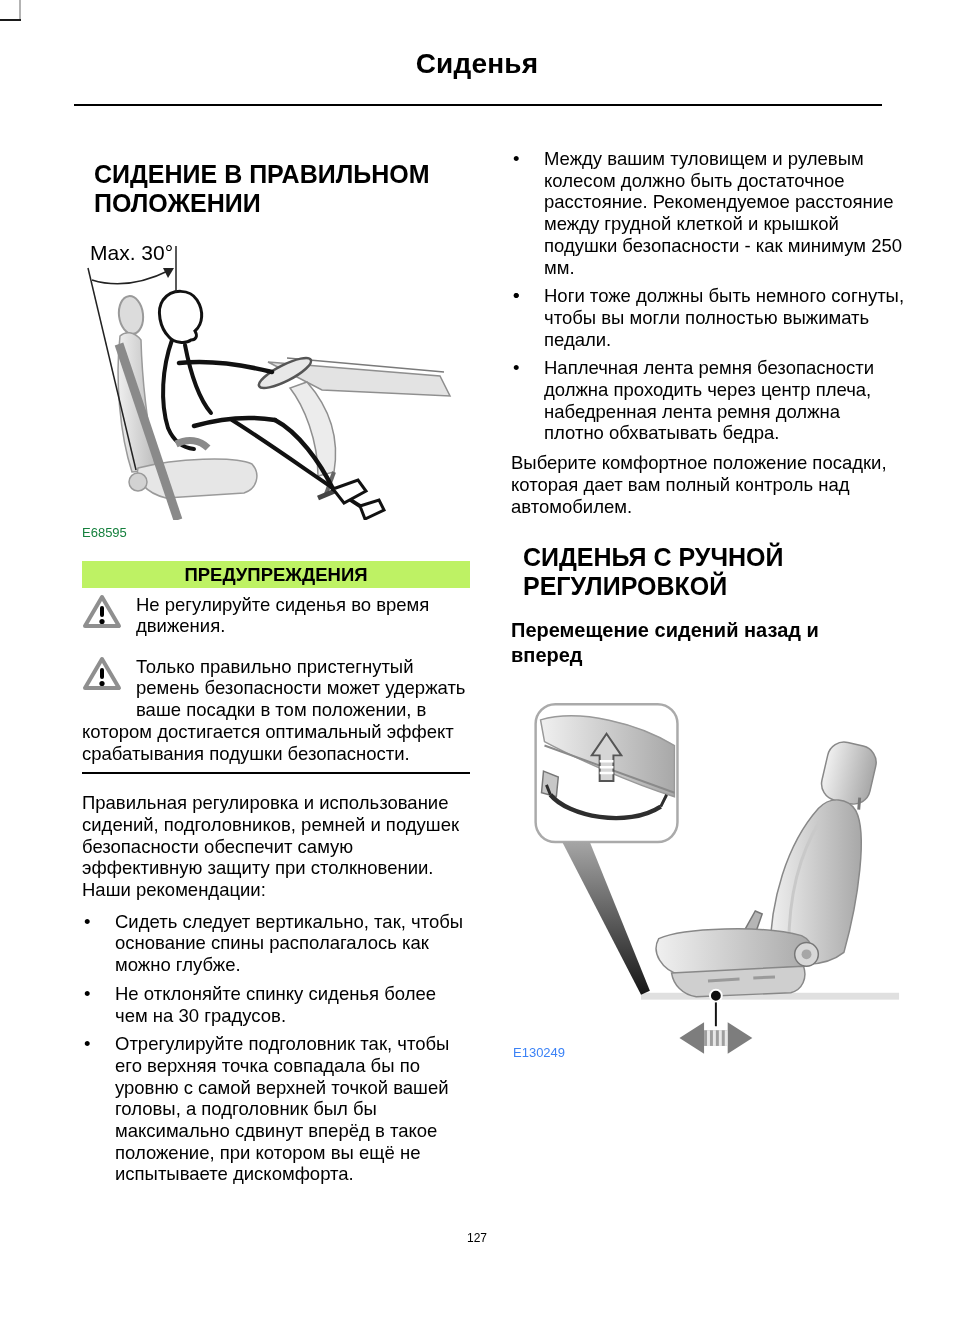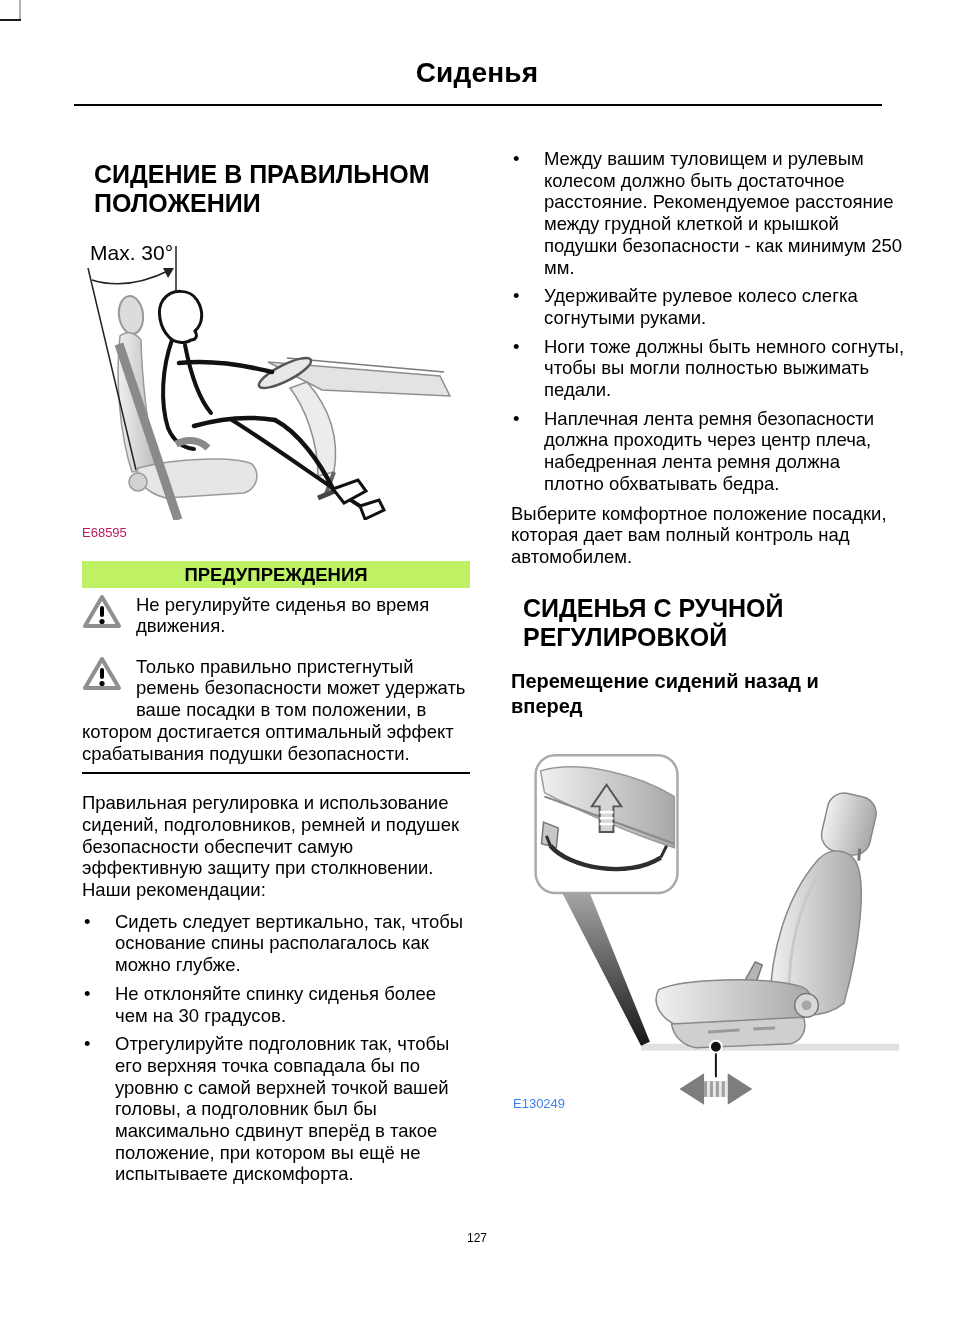--- a/index.html
+++ b/index.html
@@ -3,39 +3,39 @@
 <meta charset="utf-8">
 <style>
   html,body { margin:0; padding:0; background:#fff; }
   .page {
     position:relative; width:954px; height:1329px; background:#fff;
     font-family:"Liberation Sans", sans-serif; color:#000; overflow:hidden;
   }
   .corner-v { position:absolute; left:19px; top:0; width:2px; height:19px; background:#b3b3b3; }
   .corner-h { position:absolute; left:0; top:19px; width:21px; height:2px; background:#1a1a1a; }
 
-  .title { position:absolute; top:57px; left:0; width:100%; text-align:center;
+  .title { position:absolute; top:48px; left:0; width:100%; text-align:center;
            font-size:28px; font-weight:bold; letter-spacing:0.2px; }
   .header-rule { position:absolute; top:104px; left:74px; width:808px; height:2px; background:#000; }
 
   .col { position:absolute; top:148px; font-size:18.5px; line-height:21.7px; }
   .col-left  { left:82px;  width:388px; }
   .col-right { left:511px; width:394px; }
 
   h2 { font-size:25px; line-height:29px; font-weight:bold; margin:12px; }
   h3 { font-size:20px; line-height:25px; font-weight:bold; margin:17px 0 0; max-width:345px; }
   p  { margin:0; }
 
   ul { list-style:none; margin:0; padding:0; }
   li { position:relative; padding-left:33px; margin-bottom:7px; }
   .marker { position:absolute; left:2px; top:0; }
 
   .figure1 { position:relative; margin-top:10px; width:388px; }
   .figure1 svg { display:block; }
-  .fig-caption { font-size:13px; color:#be185d; margin-top:2px; }
+  .fig-caption { font-size:13px; color:#15803d; margin-top:2px; }
 
   .warnbox { margin-top:17px; }
   .warn-bar { height:27px; line-height:27px; background:#bef264; text-align:center;
               font-weight:bold; font-size:18.5px; }
   .warn-item { clear:left; margin-top:6px; }
   .warn-icon-wrap { float:left; width:42px; height:62px; margin-right:12px; }
   .warn-sep { clear:both; height:2px; background:#000; margin-top:8px; }
 
   .para-intro { margin-top:18px; }
   .list-left { margin-top:10px; }
@@ -166,21 +166,20 @@
 
   <div class="col col-right">
 
     <ul>
       <li>
         <span class="marker">•</span>
         <span>Между вашим туловищем и рулевым колесом должно быть достаточное расстояние. Рекомендуемое расстояние между грудной клеткой и крышкой подушки безопасности - как минимум 250 мм.</span>
       </li>
       <li>
         <span class="marker">•</span>
-        <span>Удерживайте рулевое колесо слегка согнутыми руками.</span>
       </li>
       <li>
         <span class="marker">•</span>
         <span>Ноги тоже должны быть немного согнуты, чтобы вы могли полностью выжимать педали.</span>
       </li>
       <li>
         <span class="marker">•</span>
         <span>Наплечная лента ремня безопасности должна проходить через центр плеча, набедренная лента ремня должна плотно обхватывать бедра.</span>
       </li>
     </ul>

